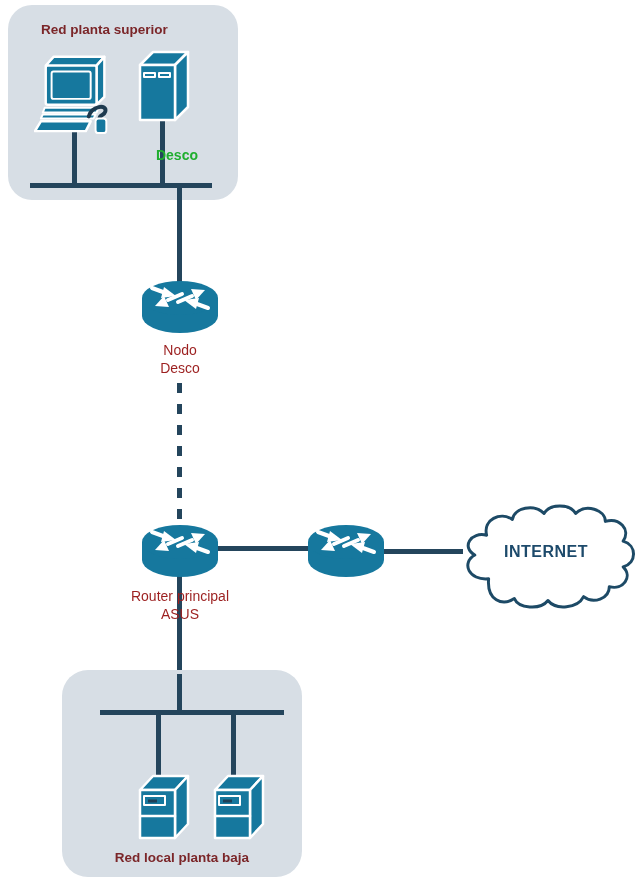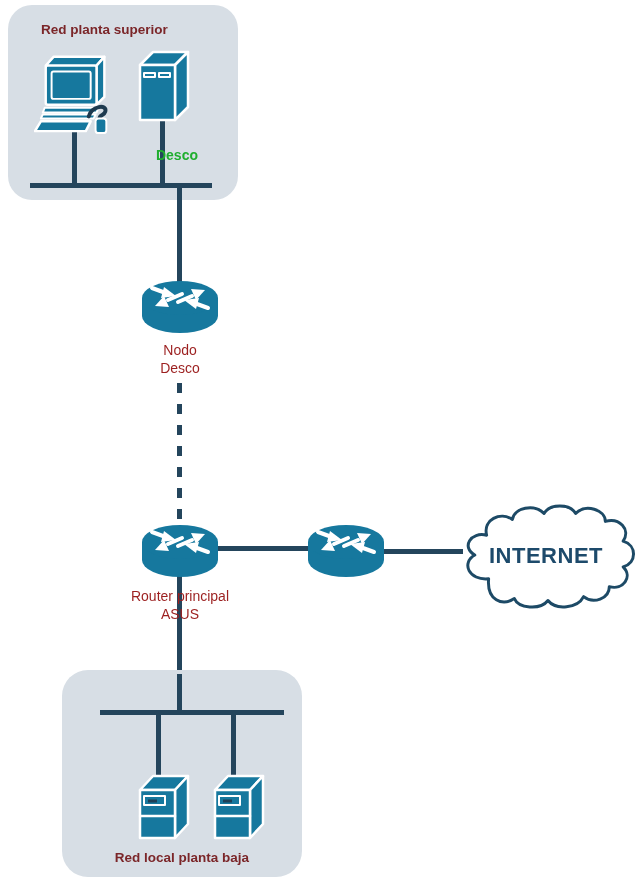--- a/index.html
+++ b/index.html
@@ -17,21 +17,21 @@
   .canvas{position:relative;width:639px;height:880px;background:#ffffff;overflow:hidden;padding-left:34px;}
 
   .zone{position:absolute;background:var(--zone);border-radius:26px;}
   .zone-title{position:absolute;font-size:13.5px;font-weight:bold;color:var(--title);white-space:nowrap;}
 
   .conn{position:absolute;background:var(--line);}
   .conn-dashed{position:absolute;width:5px;background:repeating-linear-gradient(to bottom, var(--line) 0 10px, transparent 10px 21px);}
 
   .node-label{position:absolute;text-align:center;font-size:14px;color:var(--nodetext);line-height:18px;white-space:nowrap;}
   .green-label{position:absolute;text-align:right;font-size:14px;font-weight:bold;color:var(--green);}
-  .inet-label{position:absolute;text-align:center;font-size:22px;font-weight:bold;color:var(--inet);letter-spacing:0.5px;}
+  .inet-label{position:absolute;text-align:center;font-size:16px;font-weight:bold;color:var(--inet);letter-spacing:0.5px;}
 
   .icon{position:absolute;}
   .icon svg{display:block;width:100%;height:100%;}
   .dev{fill:var(--device);stroke:#ffffff;stroke-width:2.5;stroke-linejoin:round;}
   .dev-thin{fill:var(--device);stroke:#ffffff;stroke-width:2;stroke-linejoin:round;}
   .rt{fill:var(--device);}
   .arrow-line{stroke:#ffffff;stroke-width:4;stroke-linecap:round;}
   .arrow-head{fill:#ffffff;}
   .cloud-shape{fill:#ffffff;stroke:var(--cloudstroke);stroke-width:3;stroke-linejoin:round;}
   .cable{fill:none;stroke:#1d3a4f;stroke-width:4;stroke-linecap:round;}

